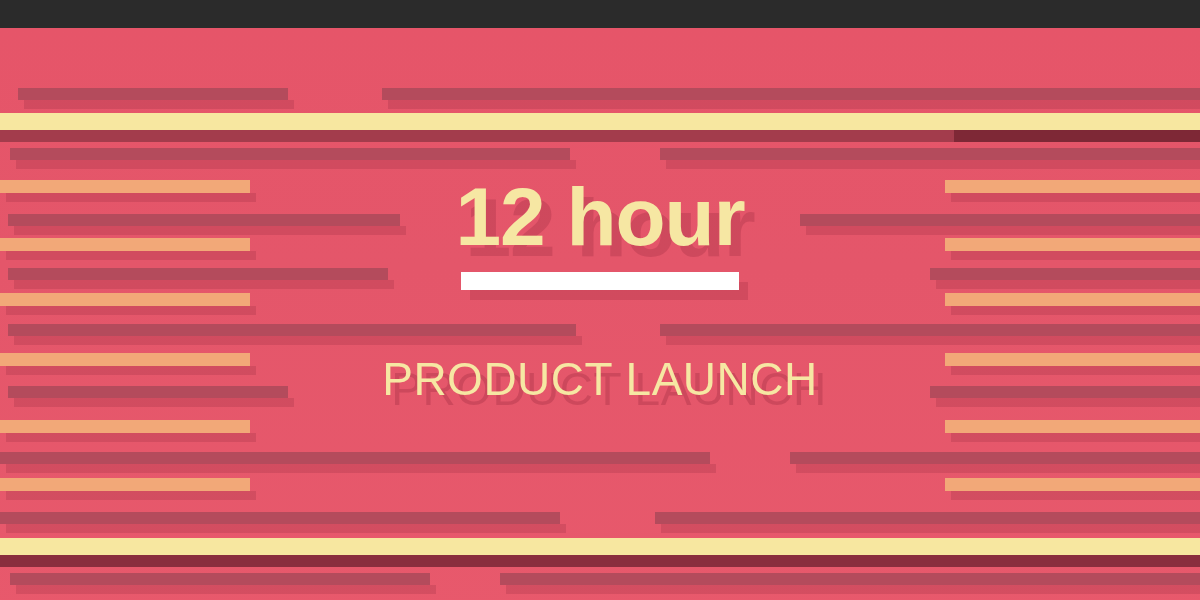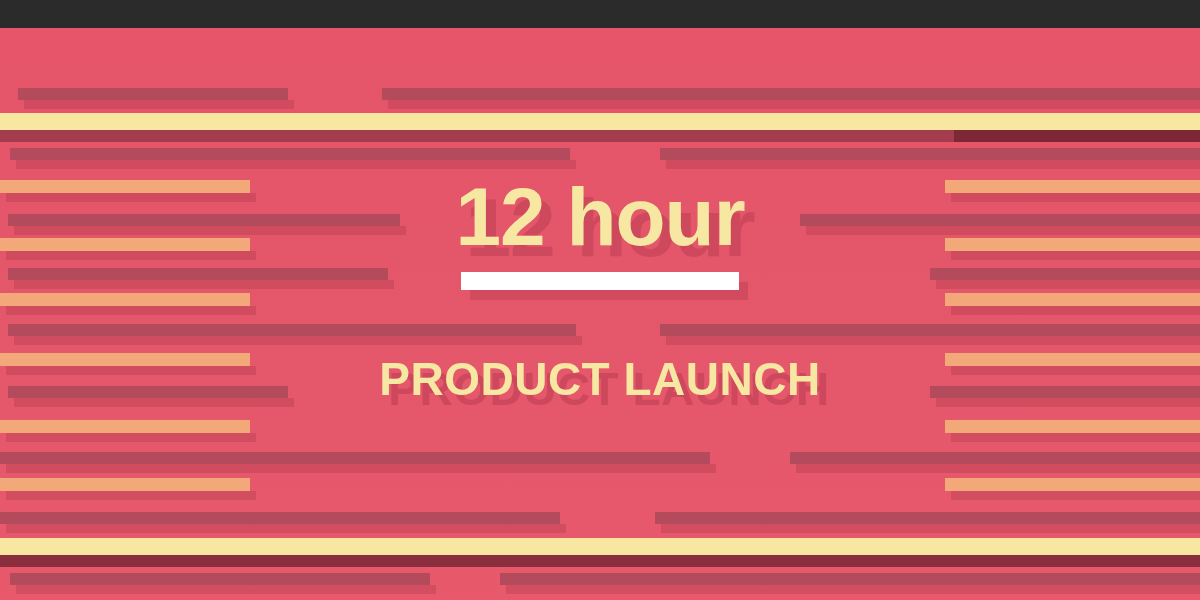--- a/index.html
+++ b/index.html
@@ -85,21 +85,21 @@
   }
   #headline-underline {
     width: 278px;
     height: 18px;
     background: #FFFFFF;
     margin-top: 14px;
     box-shadow: 9px 10px 0 rgba(150, 40, 60, 0.25);
   }
   #subhead {
     font-size: 46px;
-    font-weight: bold;
+    font-weight: normal;
     letter-spacing: 0.5px;
     color: #F6E7A3;
     line-height: 1;
     margin: 0;
     margin-top: 66px;
     text-shadow: 9px 10px 0 rgba(150, 40, 60, 0.30);
   }
 </style>
 </head>
 <body>

